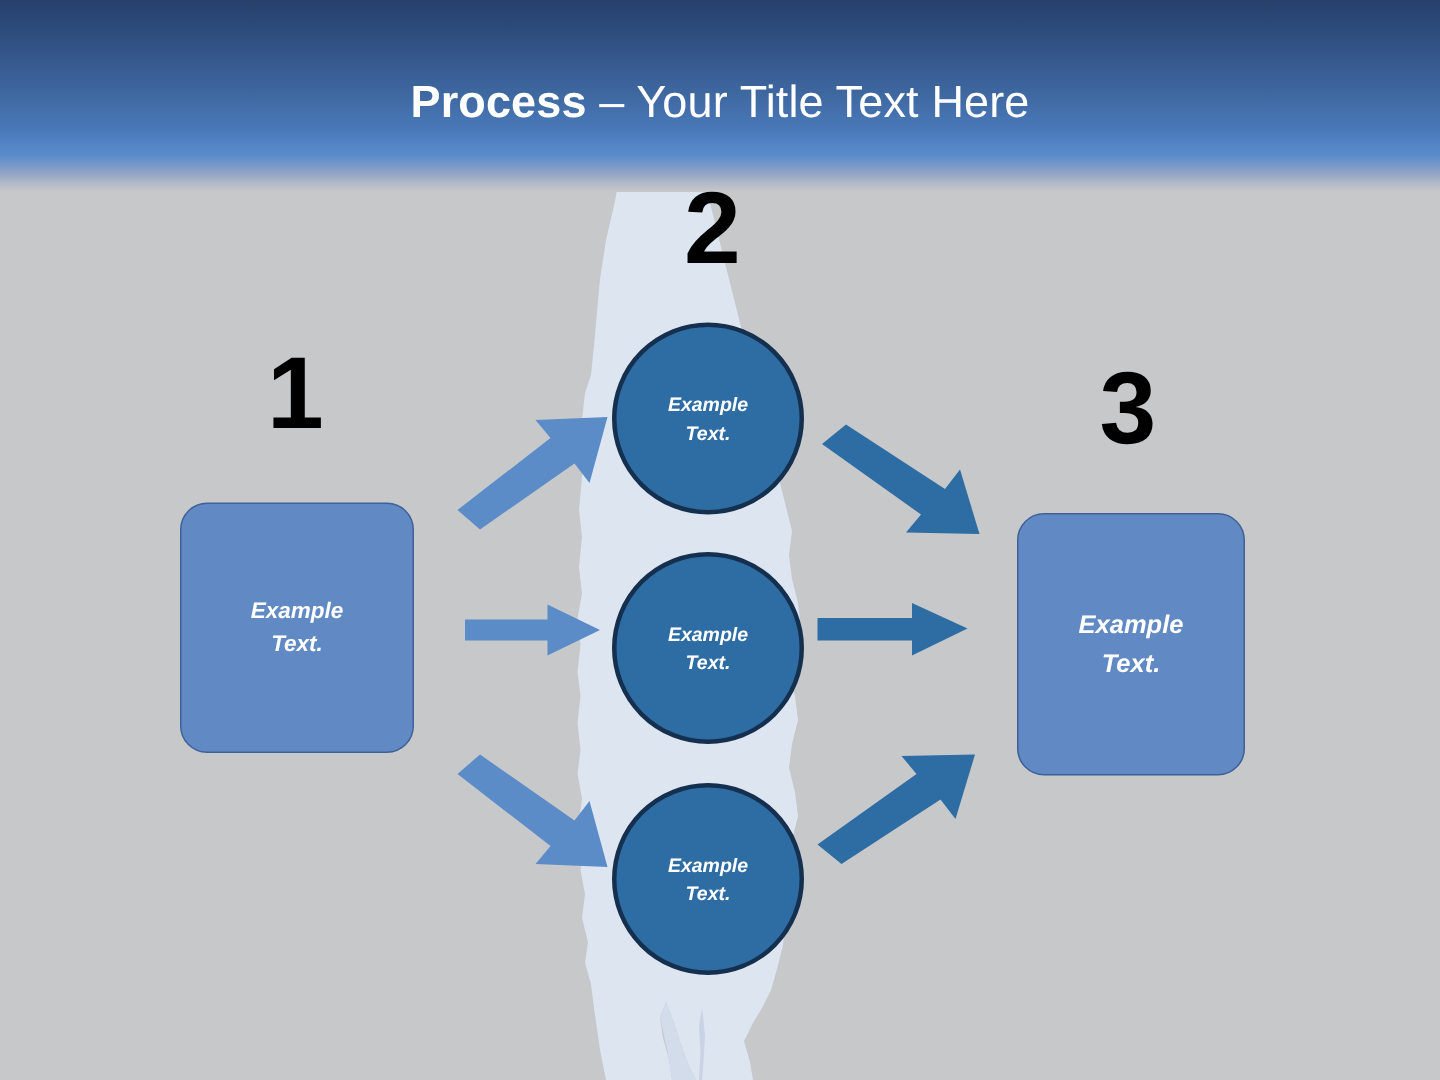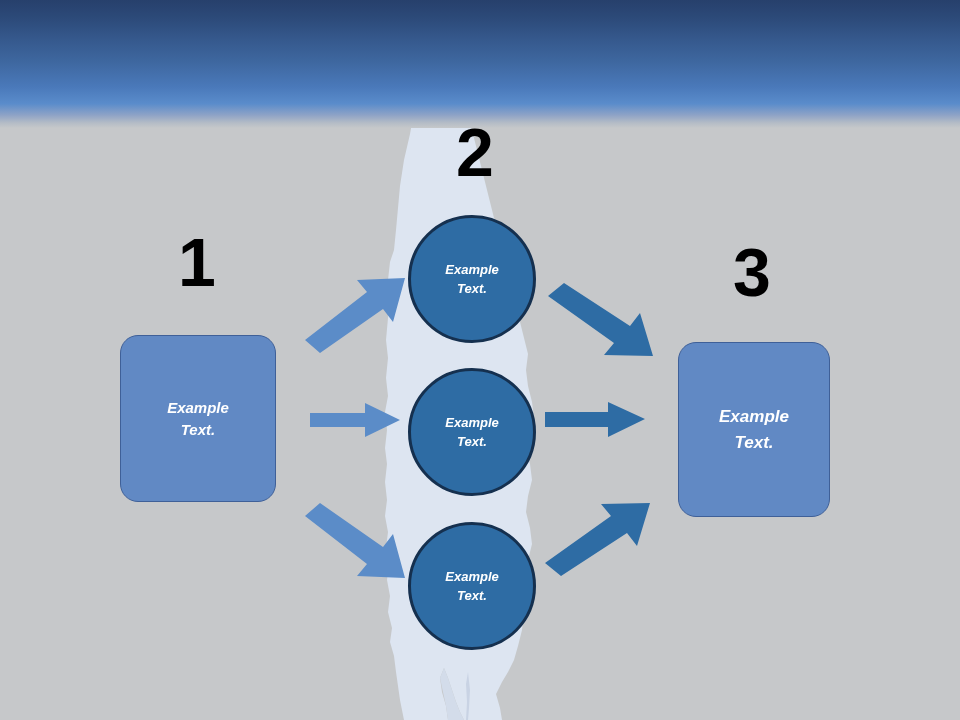--- a/index.html
+++ b/index.html
@@ -151,20 +151,23 @@
              L176,384 L180,368 L178,352 L174,338 L178,322 L182,306
              L180,290 L176,274 L174,258 L176,242 L172,226 L168,210
              L164,194 L160,178 L156,162 L152,146 L148,130 L144,114
              L140,98 L136,82 L132,66 L128,50 L124,34 L120,18 L116,0 Z" fill="#dde5f1"></path>
     <path d="M88,566 L92,556 L96,566 L100,578 L104,590 L108,600 L112,608
              L96,608 L94,594 Z" fill="#d3dcea"></path>
     <path d="M116,560 L118,578 L117,596 L116,608 L114,608 L115,590 L114,572 Z" fill="#c9d3e4"></path>
   </svg>
 
   <div id="header-band"></div>
+  <div id="header-title">
+    <span class="strong">Process</span><span class="light"> – Your Title Text Here</span>
+  </div>
 
   <div class="step-number" id="step-number-1">1</div>
   <div class="step-number" id="step-number-2">2</div>
   <div class="step-number" id="step-number-3">3</div>
 
   <div class="round-box" id="box-start">
     <div>
       <div>Example</div>
       <div>Text.</div>
     </div>

